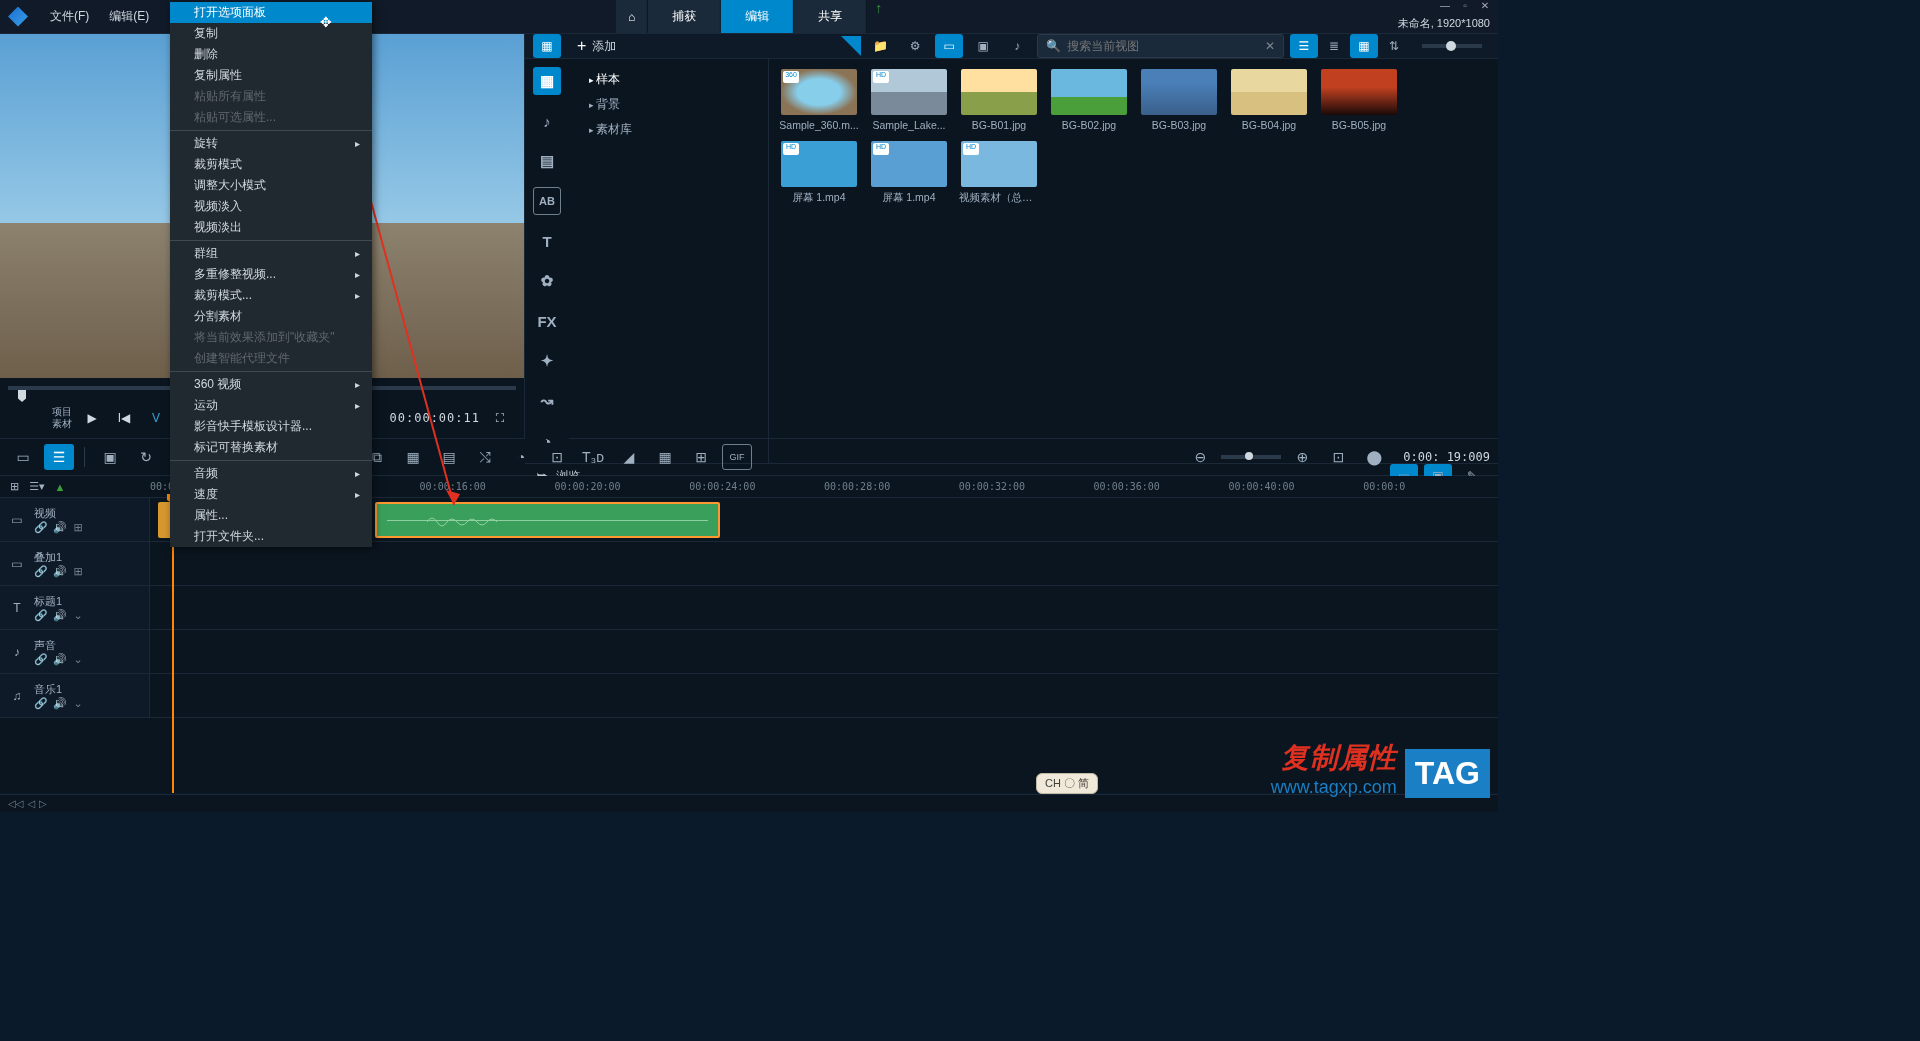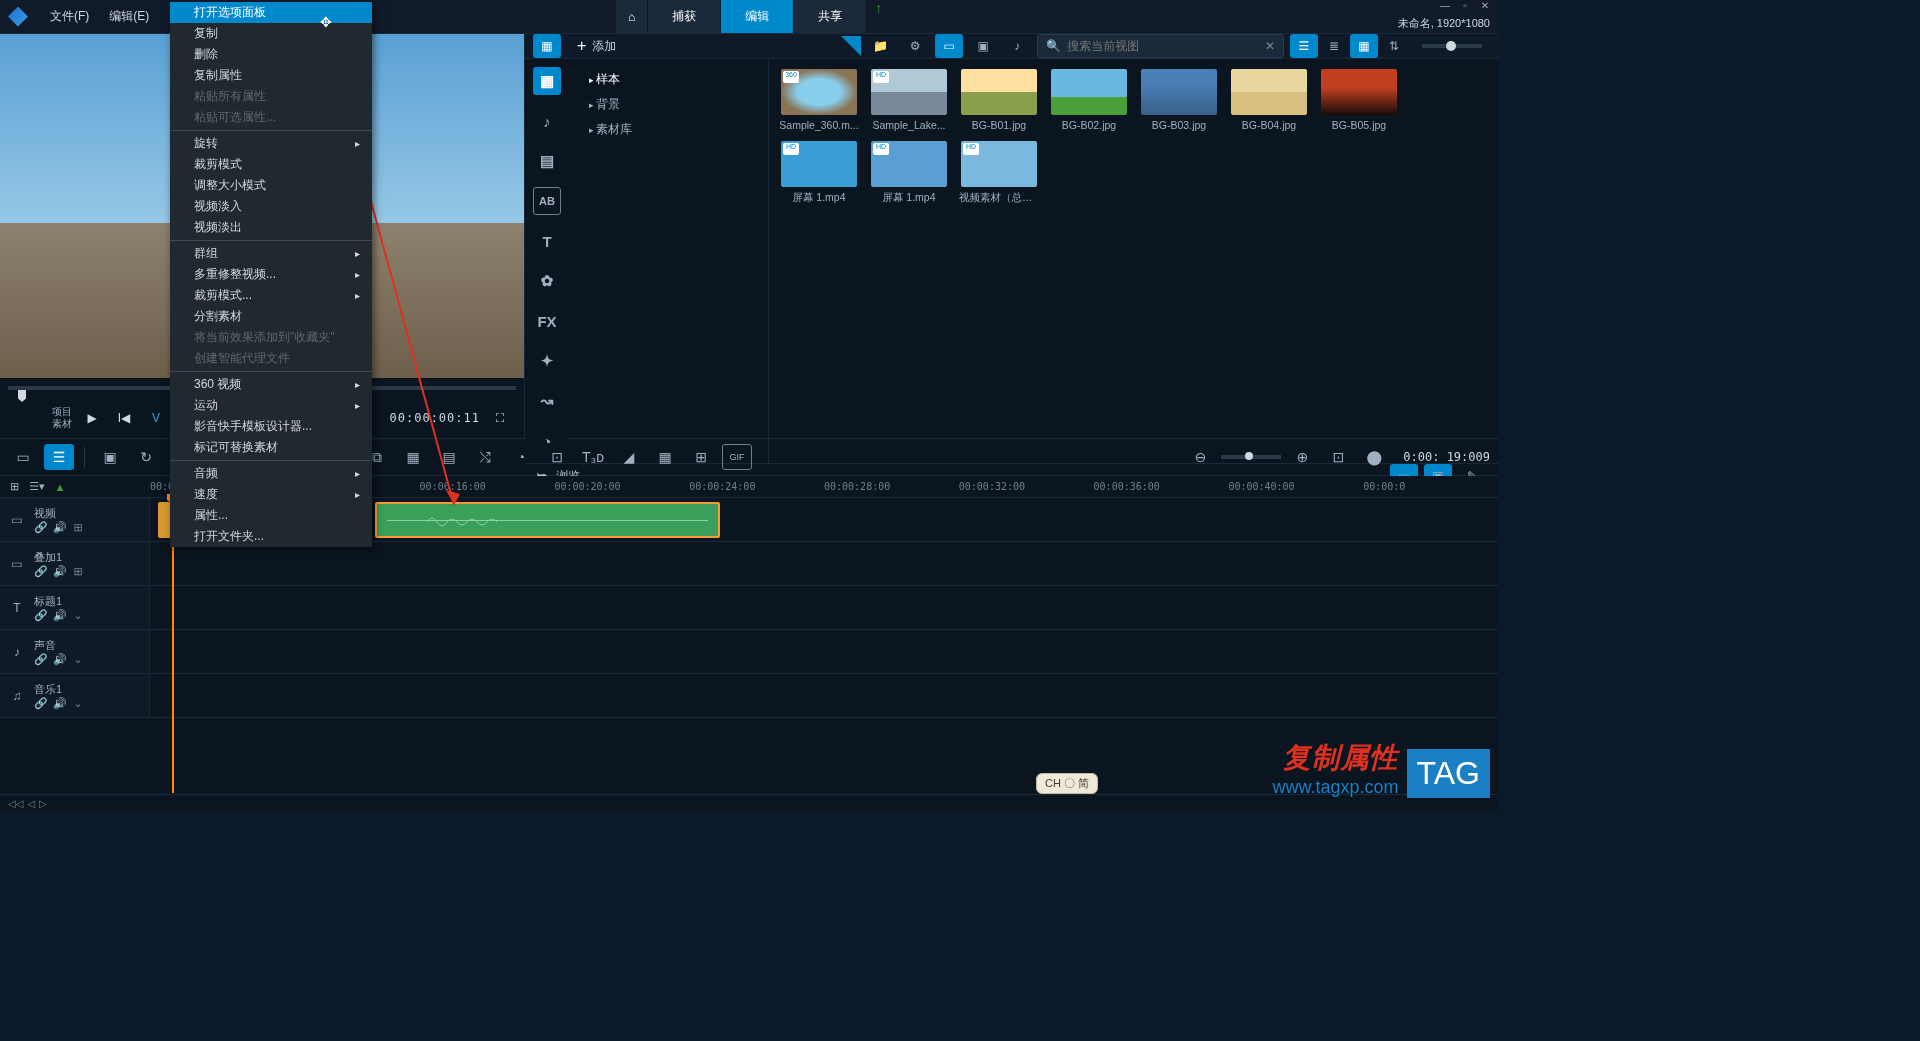--- a/index.html
+++ b/index.html
@@ -129,21 +129,21 @@
 .red-arrow { position: absolute; z-index: 90; pointer-events: none; }
 
 
 .ime-badge { position: absolute; right: 400px; bottom: 18px; background: #f0e8d8; color: #404038; padding: 2px 8px; font-size: 11px; border-radius: 6px; border: 1px solid #c0b8a0; z-index: 80; }
 
 
 .watermark { position: absolute; right: 8px; bottom: 14px; z-index: 85; display: flex; align-items: flex-end; gap: 8px; }
 .wm-text { text-align: right; }
 .wm-line1 { font-size: 28px; font-weight: bold; color: #e03020; font-style: italic; letter-spacing: 1px; }
 .wm-line2 { font-size: 18px; color: #1a7fc4; }
-.wm-tag { background: #1a7fc4; color: #fff; font-size: 32px; font-weight: normal; padding: 6px 10px; }
+.wm-tag { background: #1a7fc4; color: #fff; font-size: 32px; font-weight: bold; padding: 6px 10px; }
 </style>
 </head>
 <body>
 
 <div class="menubar">
   <div class="logo"></div>
   <span class="menu-item">文件(F)</span>
   <span class="menu-item">编辑(E)</span>
 
   <div class="top-tabs">

